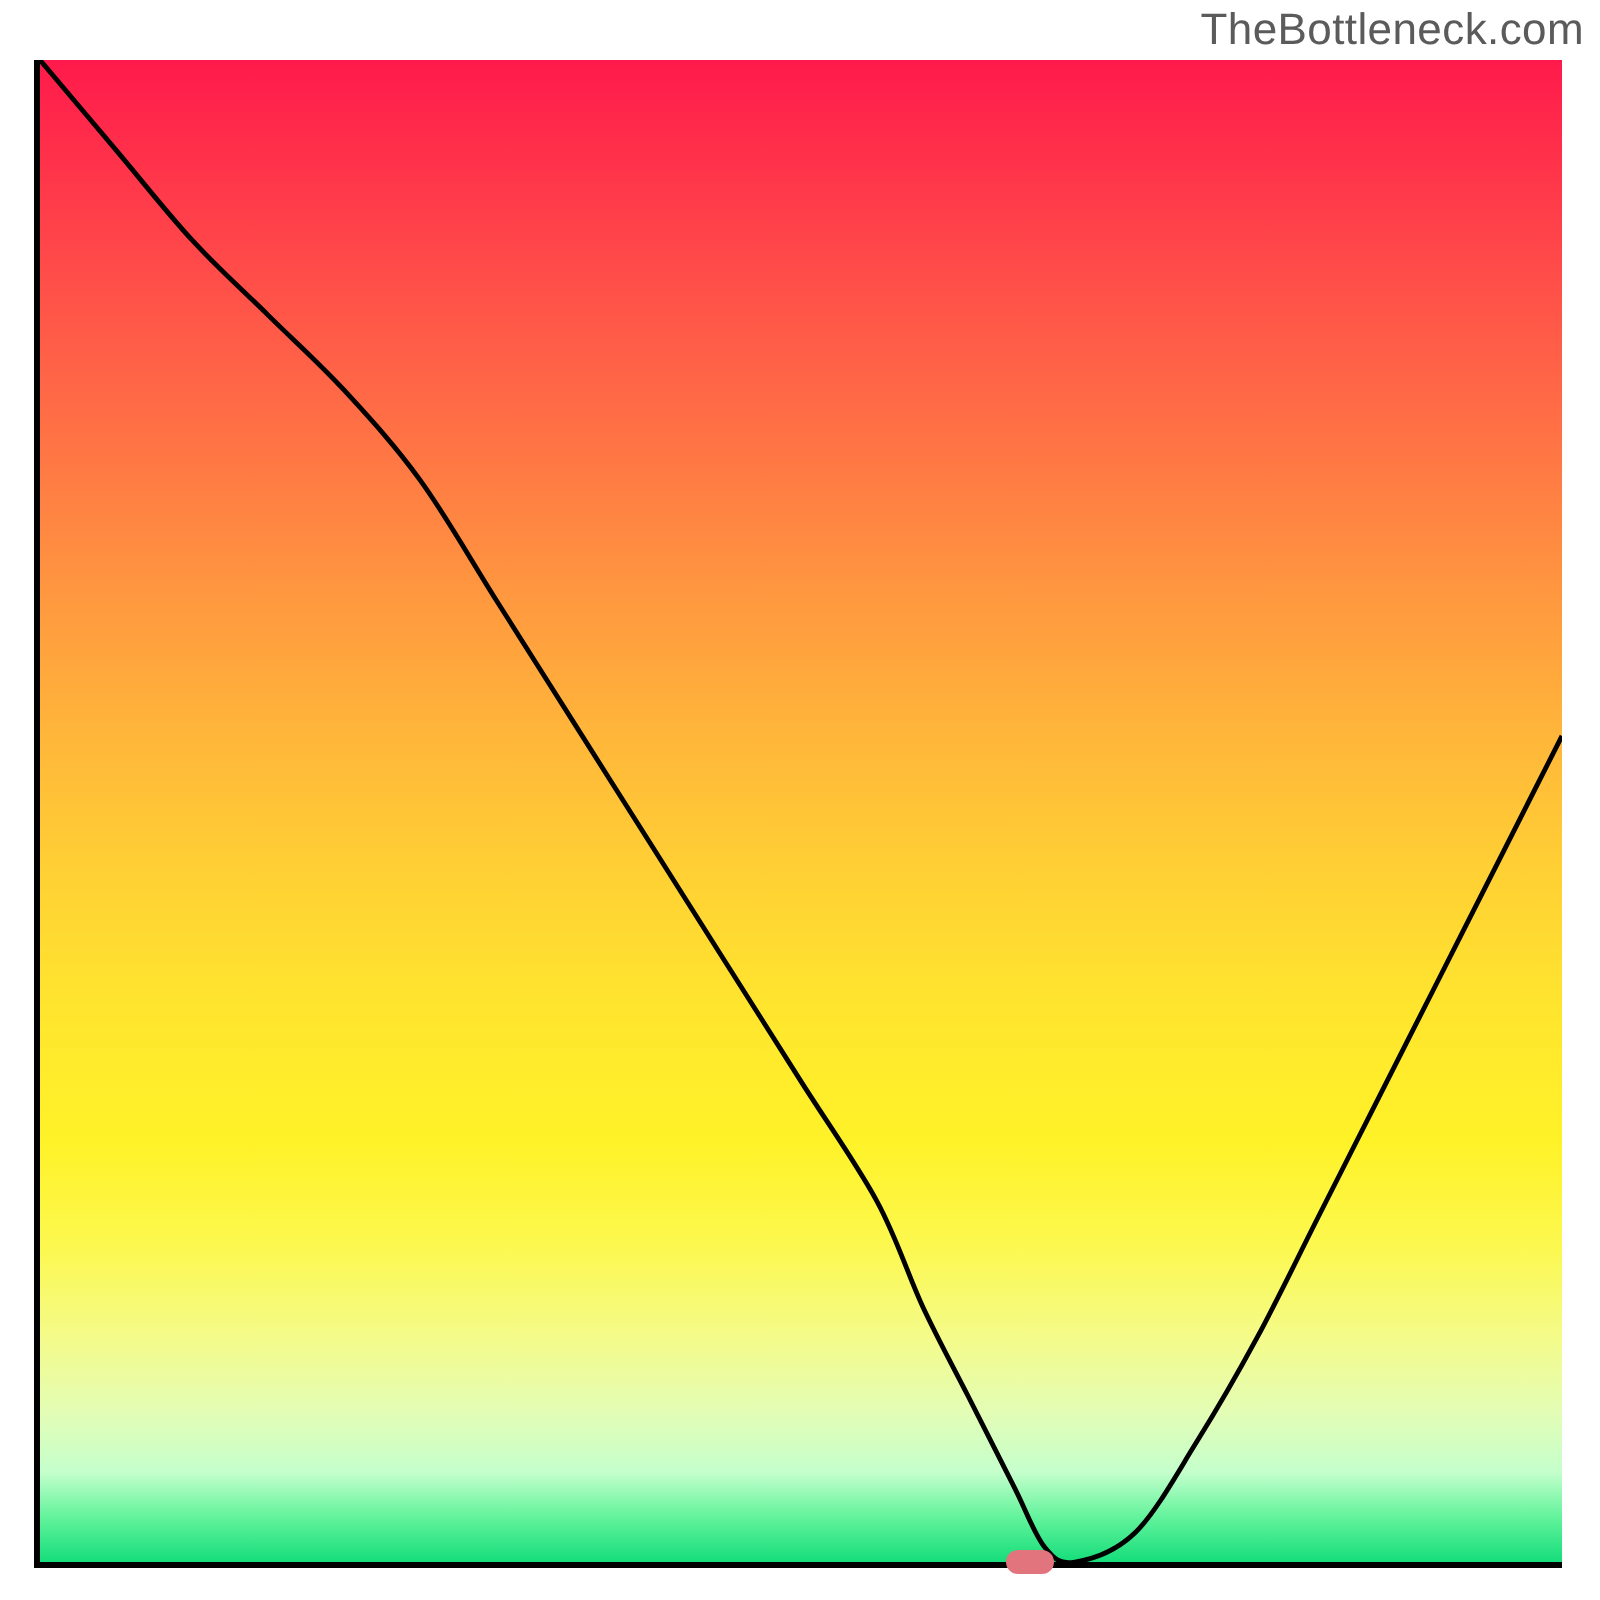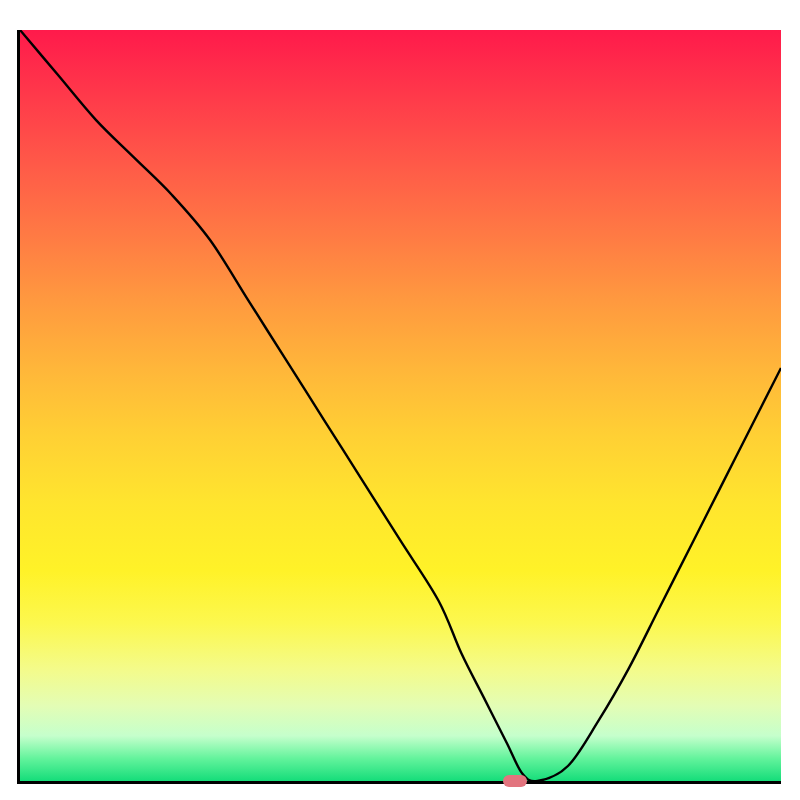--- a/index.html
+++ b/index.html
@@ -69,20 +69,21 @@
     height: 12px;
     border-radius: 6px;
     background: #e2747e;
     z-index: 3;
   }
 </style>
 </head>
 <body>
 
 <div class="container">
+  <div class="watermark">TheBottleneck.com</div>
   <div class="plot">
     <div class="gradient"></div>
     <svg class="curve" viewBox="0 0 761 751" preserveAspectRatio="none">
       <path fill="none" stroke="#000" stroke-width="2.4" d="M 0.00 0.00 C 6.34 7.51, 25.37 30.04, 38.05 45.06 C 50.73 60.08, 63.42 76.35, 76.10 90.12 C 88.78 103.89, 101.47 115.15, 114.15 127.67 C 126.83 140.19, 139.52 151.45, 152.20 165.22 C 164.88 178.99, 177.57 192.76, 190.25 210.28 C 202.93 227.80, 215.62 250.33, 228.30 270.36 C 240.98 290.39, 253.67 310.41, 266.35 330.44 C 279.03 350.47, 291.72 370.49, 304.40 390.52 C 317.08 410.55, 329.77 430.57, 342.45 450.60 C 355.13 470.63, 367.82 490.65, 380.50 510.68 C 393.18 530.71, 408.40 551.99, 418.55 570.76 C 428.70 589.53, 433.77 607.06, 441.38 623.33 C 448.99 639.60, 456.60 653.37, 464.21 668.39 C 471.82 683.41, 480.70 700.93, 487.04 713.45 C 493.38 725.97, 497.19 737.23, 502.26 743.49 C 507.33 749.75, 509.87 752.25, 517.48 751.00 C 525.09 749.75, 537.77 745.99, 547.92 735.98 C 558.07 725.97, 568.21 707.19, 578.36 690.92 C 588.51 674.65, 598.65 657.13, 608.80 638.35 C 618.95 619.58, 629.09 598.30, 639.24 578.27 C 649.39 558.24, 659.53 538.22, 669.68 518.19 C 679.83 498.16, 689.97 478.14, 700.12 458.11 C 710.27 438.08, 720.41 418.06, 730.56 398.03 C 740.71 378.00, 755.93 347.96, 761.00 337.95"></path>
     </svg>
     <div class="marker" style="left:482.7px;top:745.0px;"></div>
   </div>
 </div>
 
 </body></html>

